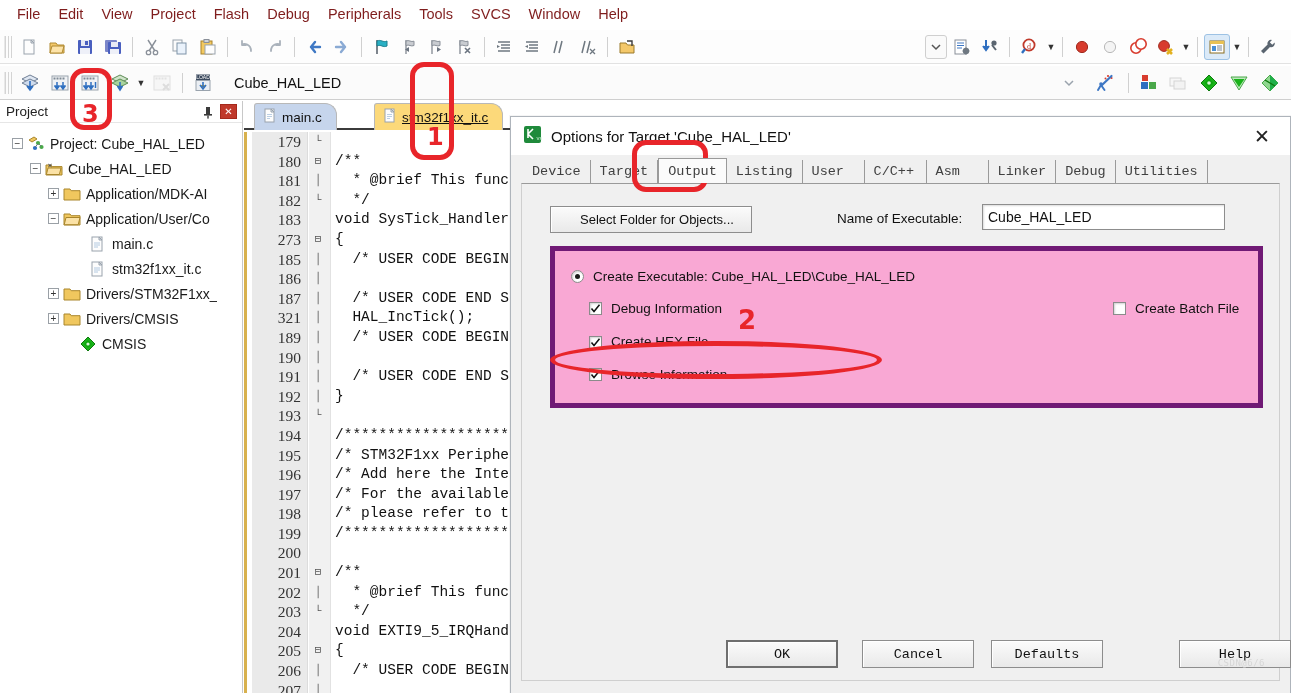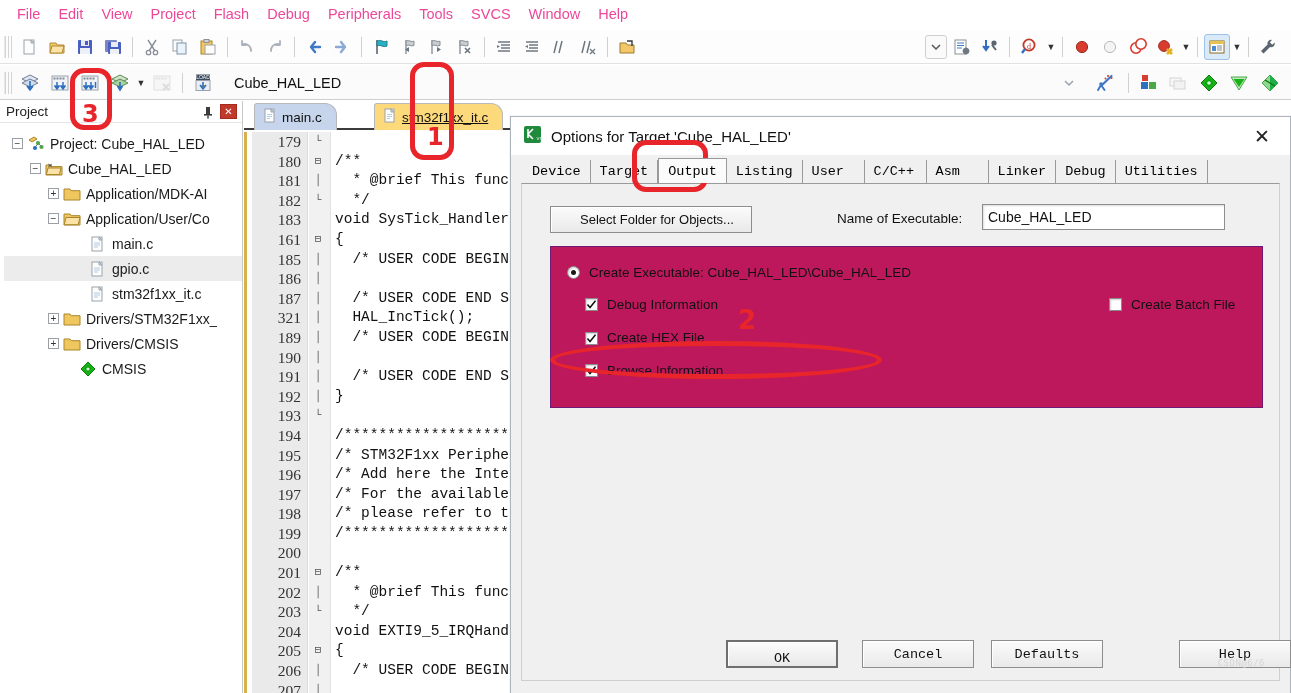--- a/index.html
+++ b/index.html
@@ -18,21 +18,21 @@
 
   
   .menubar {
     position: absolute; left: 0; top: 0; width: 1291px; height: 30px;
     background: #ffffff;
     display: flex; align-items: center;
     padding-left: 8px;
     border-bottom: 1px solid #ffffff;
   }
   .menubar .mi {
-    font-size: 14.5px; color: #ec4899;
+    font-size: 14.5px; color: #7f1d1d;
     padding: 3px 9px 4px 9px;
     white-space: nowrap; cursor: default;
   }
 
   
   .toolbar {
     position: absolute; left: 0; width: 1291px; height: 34px;
     background: #f6f6f6;
     border-bottom: 1px solid #e2e2e2;
     display: flex; align-items: center;
@@ -190,21 +190,21 @@
   }
 
   .dlgtabs {
     position: relative; height: 25px; margin: 3px 0 0 12px;
     display: flex; align-items: flex-end;
     font-family: "Liberation Mono","DejaVu Sans Mono", monospace;
   }
   .dtab {
     height: 23px; padding: 0 9px;
     display:flex; align-items:center;
-    font-size: 13.5px; color:#000000;
+    font-size: 13.5px; color:#404040;
     border-right: 1px solid #9a9a9a;
     background: #f0f0f0;
   }
   .dtab.sel {
     background: #fbfbfb; height: 25px;
     border: 1px solid #9a9a9a; border-bottom: none;
     position: relative; z-index: 3;
   }
   .dlgbody {
     position:absolute; left: 10px; right: 10px; top: 66px; bottom: 60px;
@@ -229,22 +229,22 @@
   .inp-nameexe {
     position:absolute; left: 460px; top: 20px; width: 243px; height: 26px;
     background:#fff; border: 1px solid #8d8d8d;
     box-shadow: inset 1px 1px 2px rgba(0,0,0,.14);
     font-size: 14px; color:#111;
     display:flex; align-items:center; padding-left: 5px;
   }
 
   .groupbox {
     position:absolute; left: 28px; top: 62px; right: 16px; height: 162px;
-    border: 1px solid #701a75;
-    background: #be185d;
+    border: 5px solid #701a75;
+    background: #f9a8d4;
   }
   .radio {
     width: 13px; height: 13px; border-radius: 50%;
     border: 1px solid #8b8b8b; background: #fff;
     display:inline-flex; align-items:center; justify-content:center;
     box-shadow: inset 1px 1px 2px rgba(0,0,0,.18);
     flex: 0 0 auto;
   }
   .radio i { width: 5px; height: 5px; border-radius:50%; background:#1a1a1a; display:block; }
   .cbox {
@@ -259,21 +259,21 @@
     font-size: 13.5px; color:#111; white-space: nowrap;
   }
   .optrow .ltx { margin-left: 9px; }
 
   .btnrow { position:absolute; left: 0; right: 0; bottom: 10px; height: 30px; }
   .dbtn {
     position:absolute; top: 0; height: 28px; width: 112px;
     font-family: "Liberation Mono","DejaVu Sans Mono", monospace;
     font-size: 13.5px;
   }
-  .dbtn.ok { left: 204px; border: 2px solid #6f6f6f; align-items: flex-end; }
+  .dbtn.ok { left: 204px; border: 2px solid #6f6f6f; }
   .dbtn.cancel { left: 340px; }
   .dbtn.defaults { left: 469px; }
   .dbtn.help { left: 657px; }
   .watermark {
     position:absolute; right: 14px; bottom: 2px;
     font-size: 9px; color: #d6d6d6; letter-spacing: .5px;
     font-family: "DejaVu Sans Mono", monospace;
   }
 
   
@@ -752,33 +752,20 @@
               <rect x="3" y="1" width="10" height="14" fill="#fdfdfd" stroke="#9aa3ad"></rect>
               <path d="M10 1 L13 4 L10 4 Z" fill="#dde5ee" stroke="#9aa3ad"></path>
               <g stroke="#a9c3dd" stroke-width=".9">
                 <path d="M5 7h6M5 9h6M5 11h4"></path>
               </g>
             </svg>
         </div>
         <div class="tlabel">main.c</div>
       </div>
 
-      <div class="trow sel" style="padding-left:70px;">
-        <div class="expander none"></div>
-        <div class="ticon">
-          <svg width="16" height="16">
-              <rect x="3" y="1" width="10" height="14" fill="#fdfdfd" stroke="#9aa3ad"></rect>
-              <path d="M10 1 L13 4 L10 4 Z" fill="#dde5ee" stroke="#9aa3ad"></path>
-              <g stroke="#a9c3dd" stroke-width=".9">
-                <path d="M5 7h6M5 9h6M5 11h4"></path>
-              </g>
-            </svg>
-        </div>
-        <div class="tlabel">gpio.c</div>
-      </div>
 
       <div class="trow" style="padding-left:70px;">
         <div class="expander none"></div>
         <div class="ticon">
           <svg width="16" height="16">
               <rect x="3" y="1" width="10" height="14" fill="#fdfdfd" stroke="#9aa3ad"></rect>
               <path d="M10 1 L13 4 L10 4 Z" fill="#dde5ee" stroke="#9aa3ad"></path>
               <g stroke="#a9c3dd" stroke-width=".9">
                 <path d="M5 7h6M5 9h6M5 11h4"></path>
               </g>
@@ -853,21 +840,21 @@
 
     <div class="codewrap">
       <div class="gutter"></div>
       <div class="foldcol"></div>
       <div class="codelines">
         <div class="cl"><span class="ln">179</span><span class="fold">└</span><span class="txt cm"></span></div>
         <div class="cl"><span class="ln">180</span><span class="fold">⊟</span><span class="txt cm">/**</span></div>
         <div class="cl"><span class="ln">181</span><span class="fold">│</span><span class="txt cm">  * @brief This funct</span></div>
         <div class="cl"><span class="ln">182</span><span class="fold">└</span><span class="txt cm">  */</span></div>
         <div class="cl"><span class="ln">183</span><span class="fold"></span><span class="txt kw">void SysTick_Handler</span></div>
-        <div class="cl"><span class="ln">161</span><span class="fold">⊟</span><span class="txt">{</span></div>
+        <div class="cl"><span class="ln">273</span><span class="fold">⊟</span><span class="txt">{</span></div>
         <div class="cl"><span class="ln">185</span><span class="fold">│</span><span class="txt cm">  /* USER CODE BEGIN</span></div>
         <div class="cl"><span class="ln">186</span><span class="fold">│</span><span class="txt"></span></div>
         <div class="cl"><span class="ln">187</span><span class="fold">│</span><span class="txt cm">  /* USER CODE END S</span></div>
         <div class="cl"><span class="ln">321</span><span class="fold">│</span><span class="txt">  HAL_IncTick();</span></div>
         <div class="cl"><span class="ln">189</span><span class="fold">│</span><span class="txt cm">  /* USER CODE BEGIN</span></div>
         <div class="cl"><span class="ln">190</span><span class="fold">│</span><span class="txt"></span></div>
         <div class="cl"><span class="ln">191</span><span class="fold">│</span><span class="txt cm">  /* USER CODE END S</span></div>
         <div class="cl"><span class="ln">192</span><span class="fold">│</span><span class="txt">}</span></div>
         <div class="cl"><span class="ln">193</span><span class="fold">└</span><span class="txt"></span></div>
         <div class="cl"><span class="ln">194</span><span class="fold"></span><span class="txt cm">/*******************</span></div>

